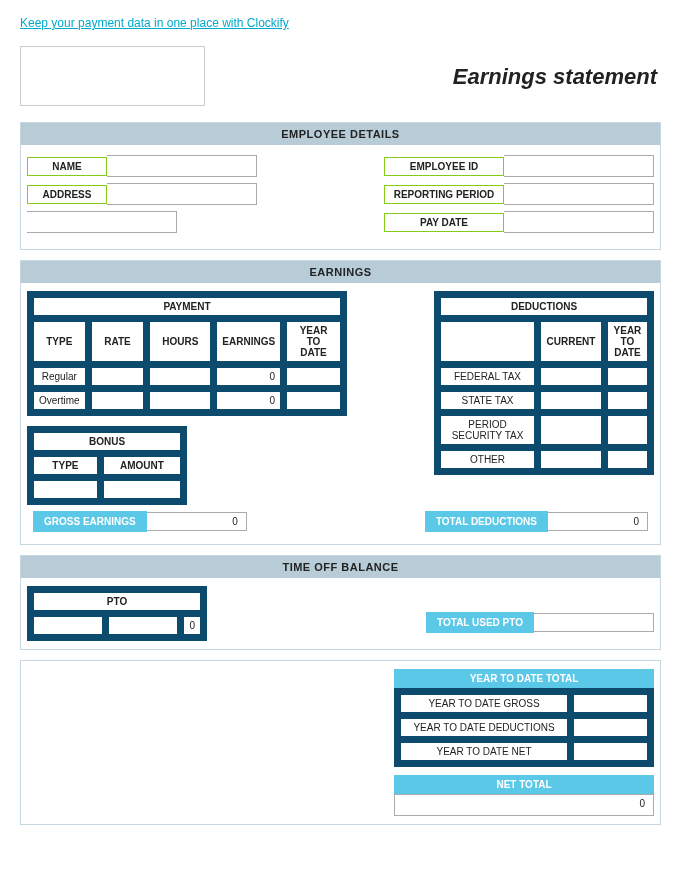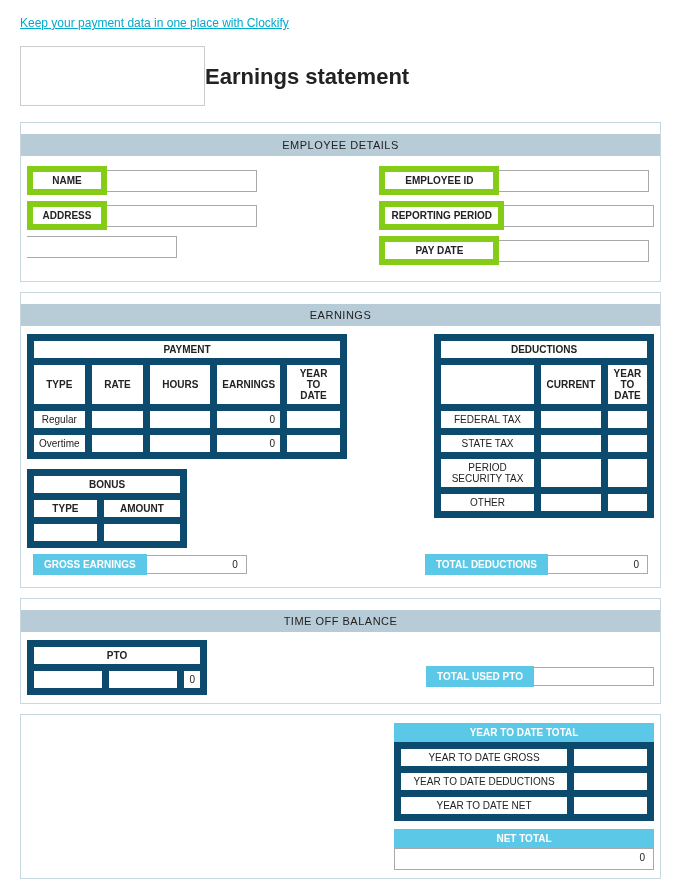--- a/index.html
+++ b/index.html
@@ -12,65 +12,65 @@
       color: #222;
     }
     a { color: #00aacc; text-decoration: underline; font-size: 12px; }
     .top-link { padding: 16px 20px; display: block; }
 
     .page-content { padding: 0 20px 20px 20px; }
 
     
     .header-row {
       display: flex;
-      justify-content: flex-start;
+      justify-content: space-between;
       align-items: flex-start;
       margin-bottom: 16px;
+      font-style: italic;
     }
     .company-box {
       border: 1px solid #ccc;
       width: 185px;
       height: 60px;
     }
     .earnings-title {
       font-size: 22px;
       font-weight: bold;
       padding-top: 18px;
       padding-right: 4px;
     }
 
     
     .section-header {
       background: #b8ccd8;
       text-align: center;
-      font-weight: normal;
+      font-weight: bold;
       font-size: 11px;
       padding: 5px;
       letter-spacing: 0.5px;
-      margin-top: 11px;
     }
     .section-block {
       border: 1px solid #c8d8e0;
       margin-bottom: 10px;
     }
 
     
     .employee-grid {
       display: flex;
       justify-content: space-between;
       padding: 10px 6px;
       gap: 10px;
     }
     .field-row {
       display: flex;
       align-items: center;
       margin-bottom: 6px;
     }
     .field-label {
-      border: 6px solid #84cc16;
+      border: 1px solid #84cc16;
       padding: 3px 6px;
       font-size: 10px;
       font-weight: bold;
       white-space: nowrap;
       background: #fff;
       min-width: 80px;
       text-align: center;
     }
     .field-value {
       border: 1px solid #aaa;

